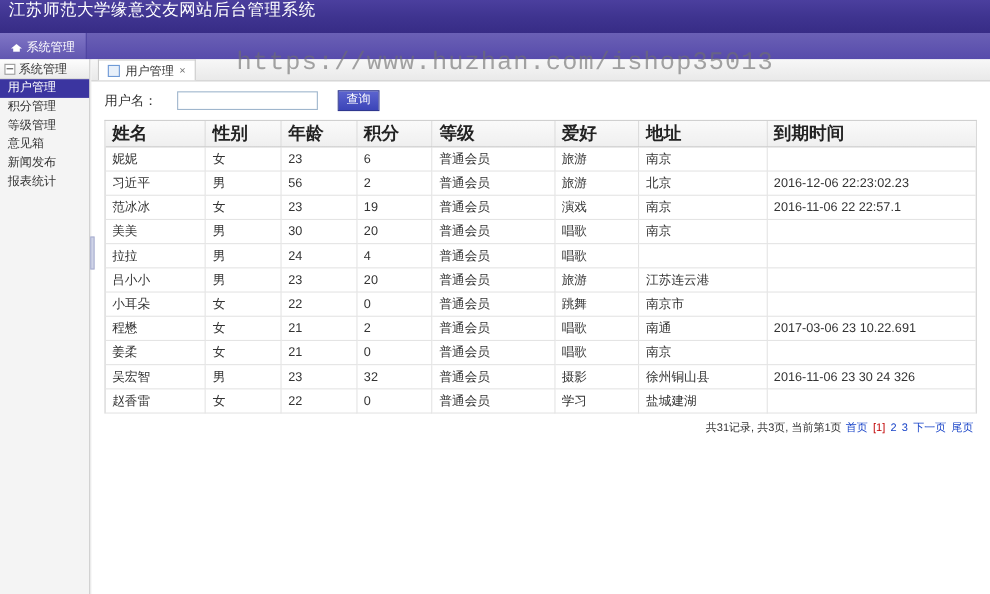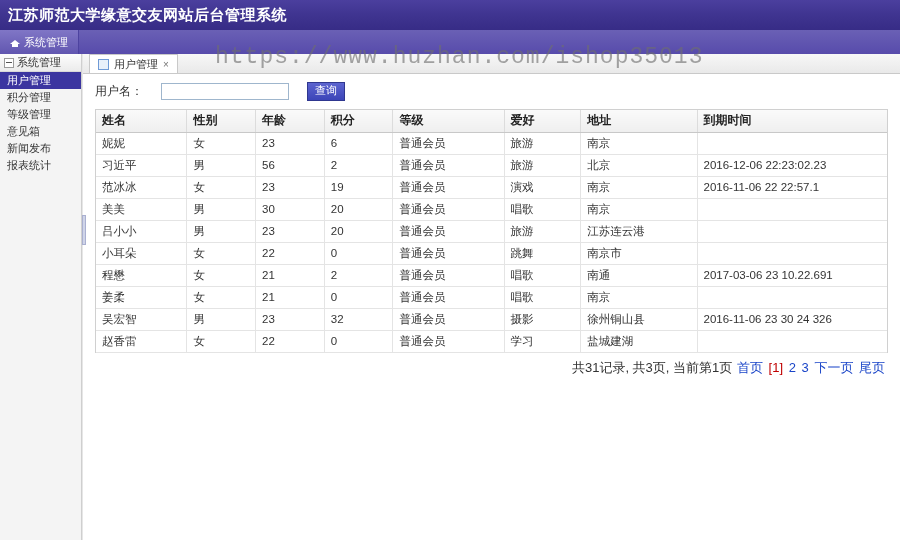--- a/index.html
+++ b/index.html
@@ -21,24 +21,23 @@
     height: 540px;
     position: relative;
     background: #fff;
   }
 
   
   .banner {
     height: 30px;
     background: linear-gradient(180deg, #4b3f9e 0%, #3f3490 50%, #372c86 100%);
     display: flex;
-    align-items: center;
+    align-items: flex-start;
     padding-left: 8px;
     box-sizing: border-box;
-    font-weight: bold;
   }
   .banner-title {
     color: #ffffff;
     font-size: 15px;
     letter-spacing: 0.5px;
     white-space: nowrap;
   }
 
   
   .menubar {
@@ -210,21 +209,20 @@
     min-width: 38px;
     background: linear-gradient(180deg, #5c64cf 0%, #3c45b8 100%);
     border: 1px solid #2f378f;
     color: #fff;
     font-size: 11px;
     line-height: 17px;
     text-align: center;
     padding: 0 6px;
     box-sizing: border-box;
     cursor: pointer;
-    font-family: Liberation Mono, monospace;
   }
 
   
   .grid-wrap {
     margin: 0 12px 0 12px;
     border: 1px solid #d0d0d0;
     border-bottom: none;
     box-sizing: border-box;
   }
   table.grid {
@@ -236,40 +234,40 @@
   table.grid th {
     background: linear-gradient(180deg, #fafafa 0%, #efefef 100%);
     font-weight: bold;
     text-align: left;
     height: 22px;
     padding-left: 6px;
     border-right: 1px solid #dcdcdc;
     border-bottom: 1px solid #c8c8c8;
     color: #222;
     box-sizing: border-box;
-    font-size: 12px;
+    font-size: 16px;
   }
   table.grid td {
     height: 22px;
     padding-left: 6px;
     border-right: 1px solid #e4e4e4;
     border-bottom: 1px solid #e4e4e4;
     color: #333;
     box-sizing: border-box;
     white-space: nowrap;
     overflow: hidden;
   }
   table.grid tr td:last-child,
   table.grid tr th:last-child { border-right: none; }
 
   
   .pager {
     text-align: right;
     padding: 6px 14px 0 0;
-    font-size: 13px;
+    font-size: 10px;
     color: #333;
   }
   .pager a {
     color: #1a45c8;
     text-decoration: none;
     margin: 0 1px;
   }
   .pager .cur {
     color: #c00000;
   }
@@ -407,20 +405,30 @@
               <td>美美</td>
               <td>男</td>
               <td>30</td>
               <td>20</td>
               <td>普通会员</td>
               <td>唱歌</td>
               <td>南京</td>
               <td></td>
             </tr>
             <tr>
+              <td>拉拉</td>
+              <td>男</td>
+              <td>24</td>
+              <td>4</td>
+              <td>普通会员</td>
+              <td>唱歌</td>
+              <td></td>
+              <td></td>
+            </tr>
+            <tr>
               <td>吕小小</td>
               <td>男</td>
               <td>23</td>
               <td>20</td>
               <td>普通会员</td>
               <td>旅游</td>
               <td>江苏连云港</td>
               <td></td>
             </tr>
             <tr>

